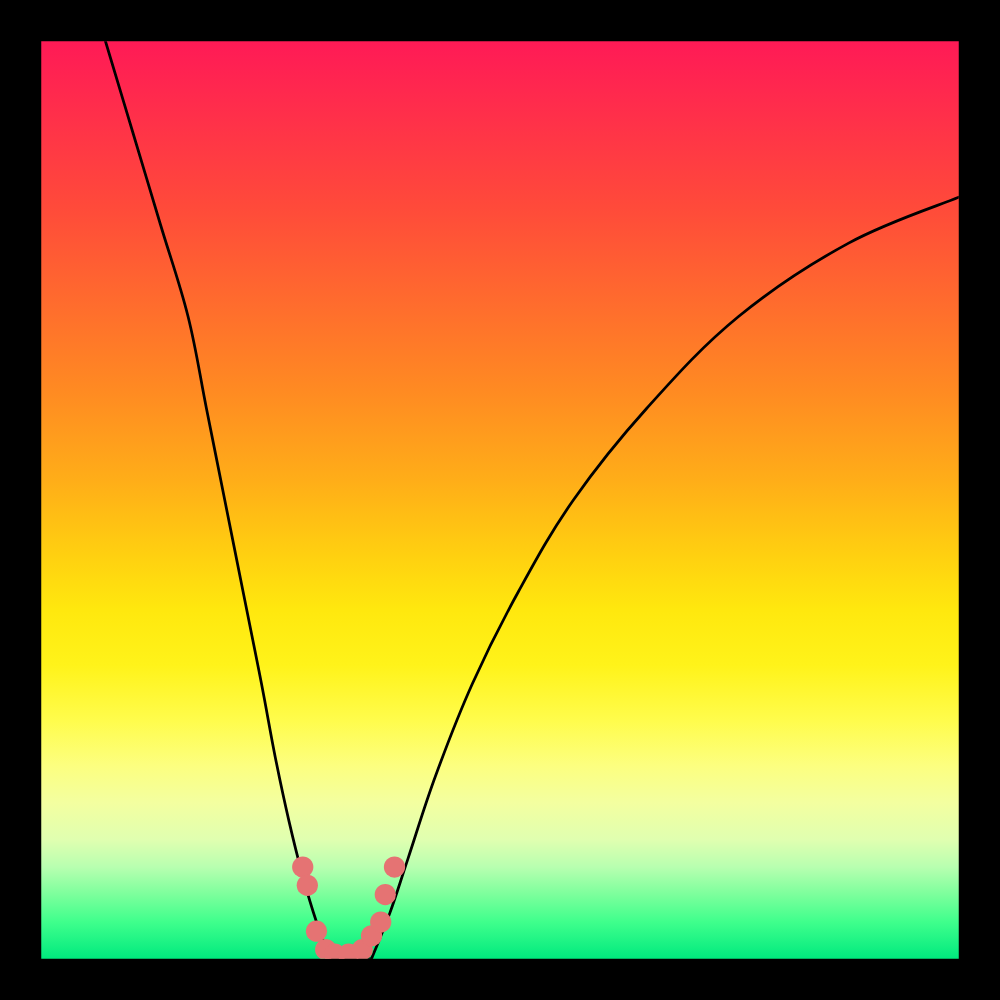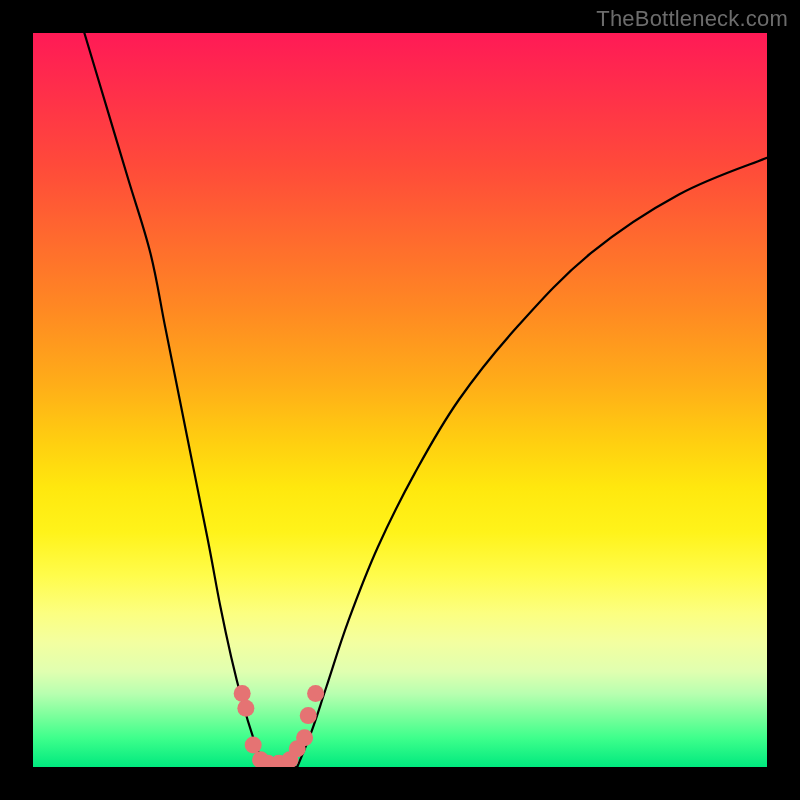--- a/index.html
+++ b/index.html
@@ -60,21 +60,20 @@
     left: 0;
     top: 0;
     width: 734px;
     height: 734px;
   }
 </style>
 </head>
 <body>
 
 <div class="frame">
-  <div class="watermark">TheBottleneck.com</div>
   <div class="plot">
     <svg class="curves" viewBox="0 0 734 734" preserveAspectRatio="none">
       <g id="curve-layer">
           <path d="M 51.38 0 C 55.3436 13.211999999999996, 65.4728 46.975999999999985, 73.4 73.39999999999998 C 81.3272 99.82399999999997, 87.4928 120.37599999999995, 95.42 146.79999999999995 C 103.3472 173.22399999999996, 110.834 193.77600000000004, 117.44 220.20000000000005 C 124.04599999999999 246.62400000000005, 126.8352 267.17600000000004, 132.12 293.6 C 137.4048 320.024, 141.51520000000002 340.576, 146.8 367 C 152.0848 393.424, 156.1952 413.976, 161.48 440.4 C 166.76479999999998 466.82399999999996, 171.5358 490.01839999999993, 176.16 513.8 C 180.7842 537.5816, 183.2064 552.702, 187.17000000000002 572.52 C 191.13360000000003 592.338, 194.21640000000002 606.7244, 198.18 623.9 C 202.1436 641.0756, 205.22639999999998 653.4068000000001, 209.18999999999997 667.94 C 213.15359999999995 682.4732, 216.23639999999997 692.7492, 220.2 704.64 C 224.1636 716.5308, 229.22820000000002 728.7152, 231.21 734" fill="none" stroke="#000000" stroke-width="2.2" stroke-linecap="round"></path>
           <path d="M 264.24 734 C 266.8824 727.394, 273.6352 711.8331999999999, 278.92 697.3 C 284.20480000000003 682.7668, 286.994 673.078, 293.6 653.26 C 300.206 633.442, 306.3716 612.3028, 315.62 587.2 C 324.8684 562.0972, 333.08919999999995 540.2239999999999, 344.97999999999996 513.8 C 356.8708 487.3759999999999, 367.1468 466.82399999999996, 381.68 440.4 C 396.21320000000003 413.976, 407.22319999999996 393.424, 425.71999999999997 367 C 444.2168 340.576, 460.6584 320.024, 484.44 293.6 C 508.2216 267.17600000000004, 528.7736 243.98160000000004, 557.84 220.20000000000005 C 586.9064000000001 196.41840000000005, 614.2112 178.6556, 645.92 161.48 C 677.6288 144.3044, 718.1456 131.38600000000002, 734 124.78000000000003" fill="none" stroke="#000000" stroke-width="2.2" stroke-linecap="round"></path>
           <path d="M 231.21 734 C 233.1918 734, 237.5958 734, 242.22 734 C 246.8442 734, 252.93639999999996 734, 256.9 734 C 260.86359999999996 734, 262.9188 734, 264.24 734" fill="none" stroke="#000000" stroke-width="2.2" stroke-linecap="round"></path>
         </g>
       <g id="marker-layer">
           <circle cx="209.18999999999997" cy="660.6" r="8.5" fill="#e57373" stroke="#d46262" stroke-width="0"></circle>
           <circle cx="212.85999999999999" cy="675.28" r="8.5" fill="#e57373" stroke="#d46262" stroke-width="0"></circle>

